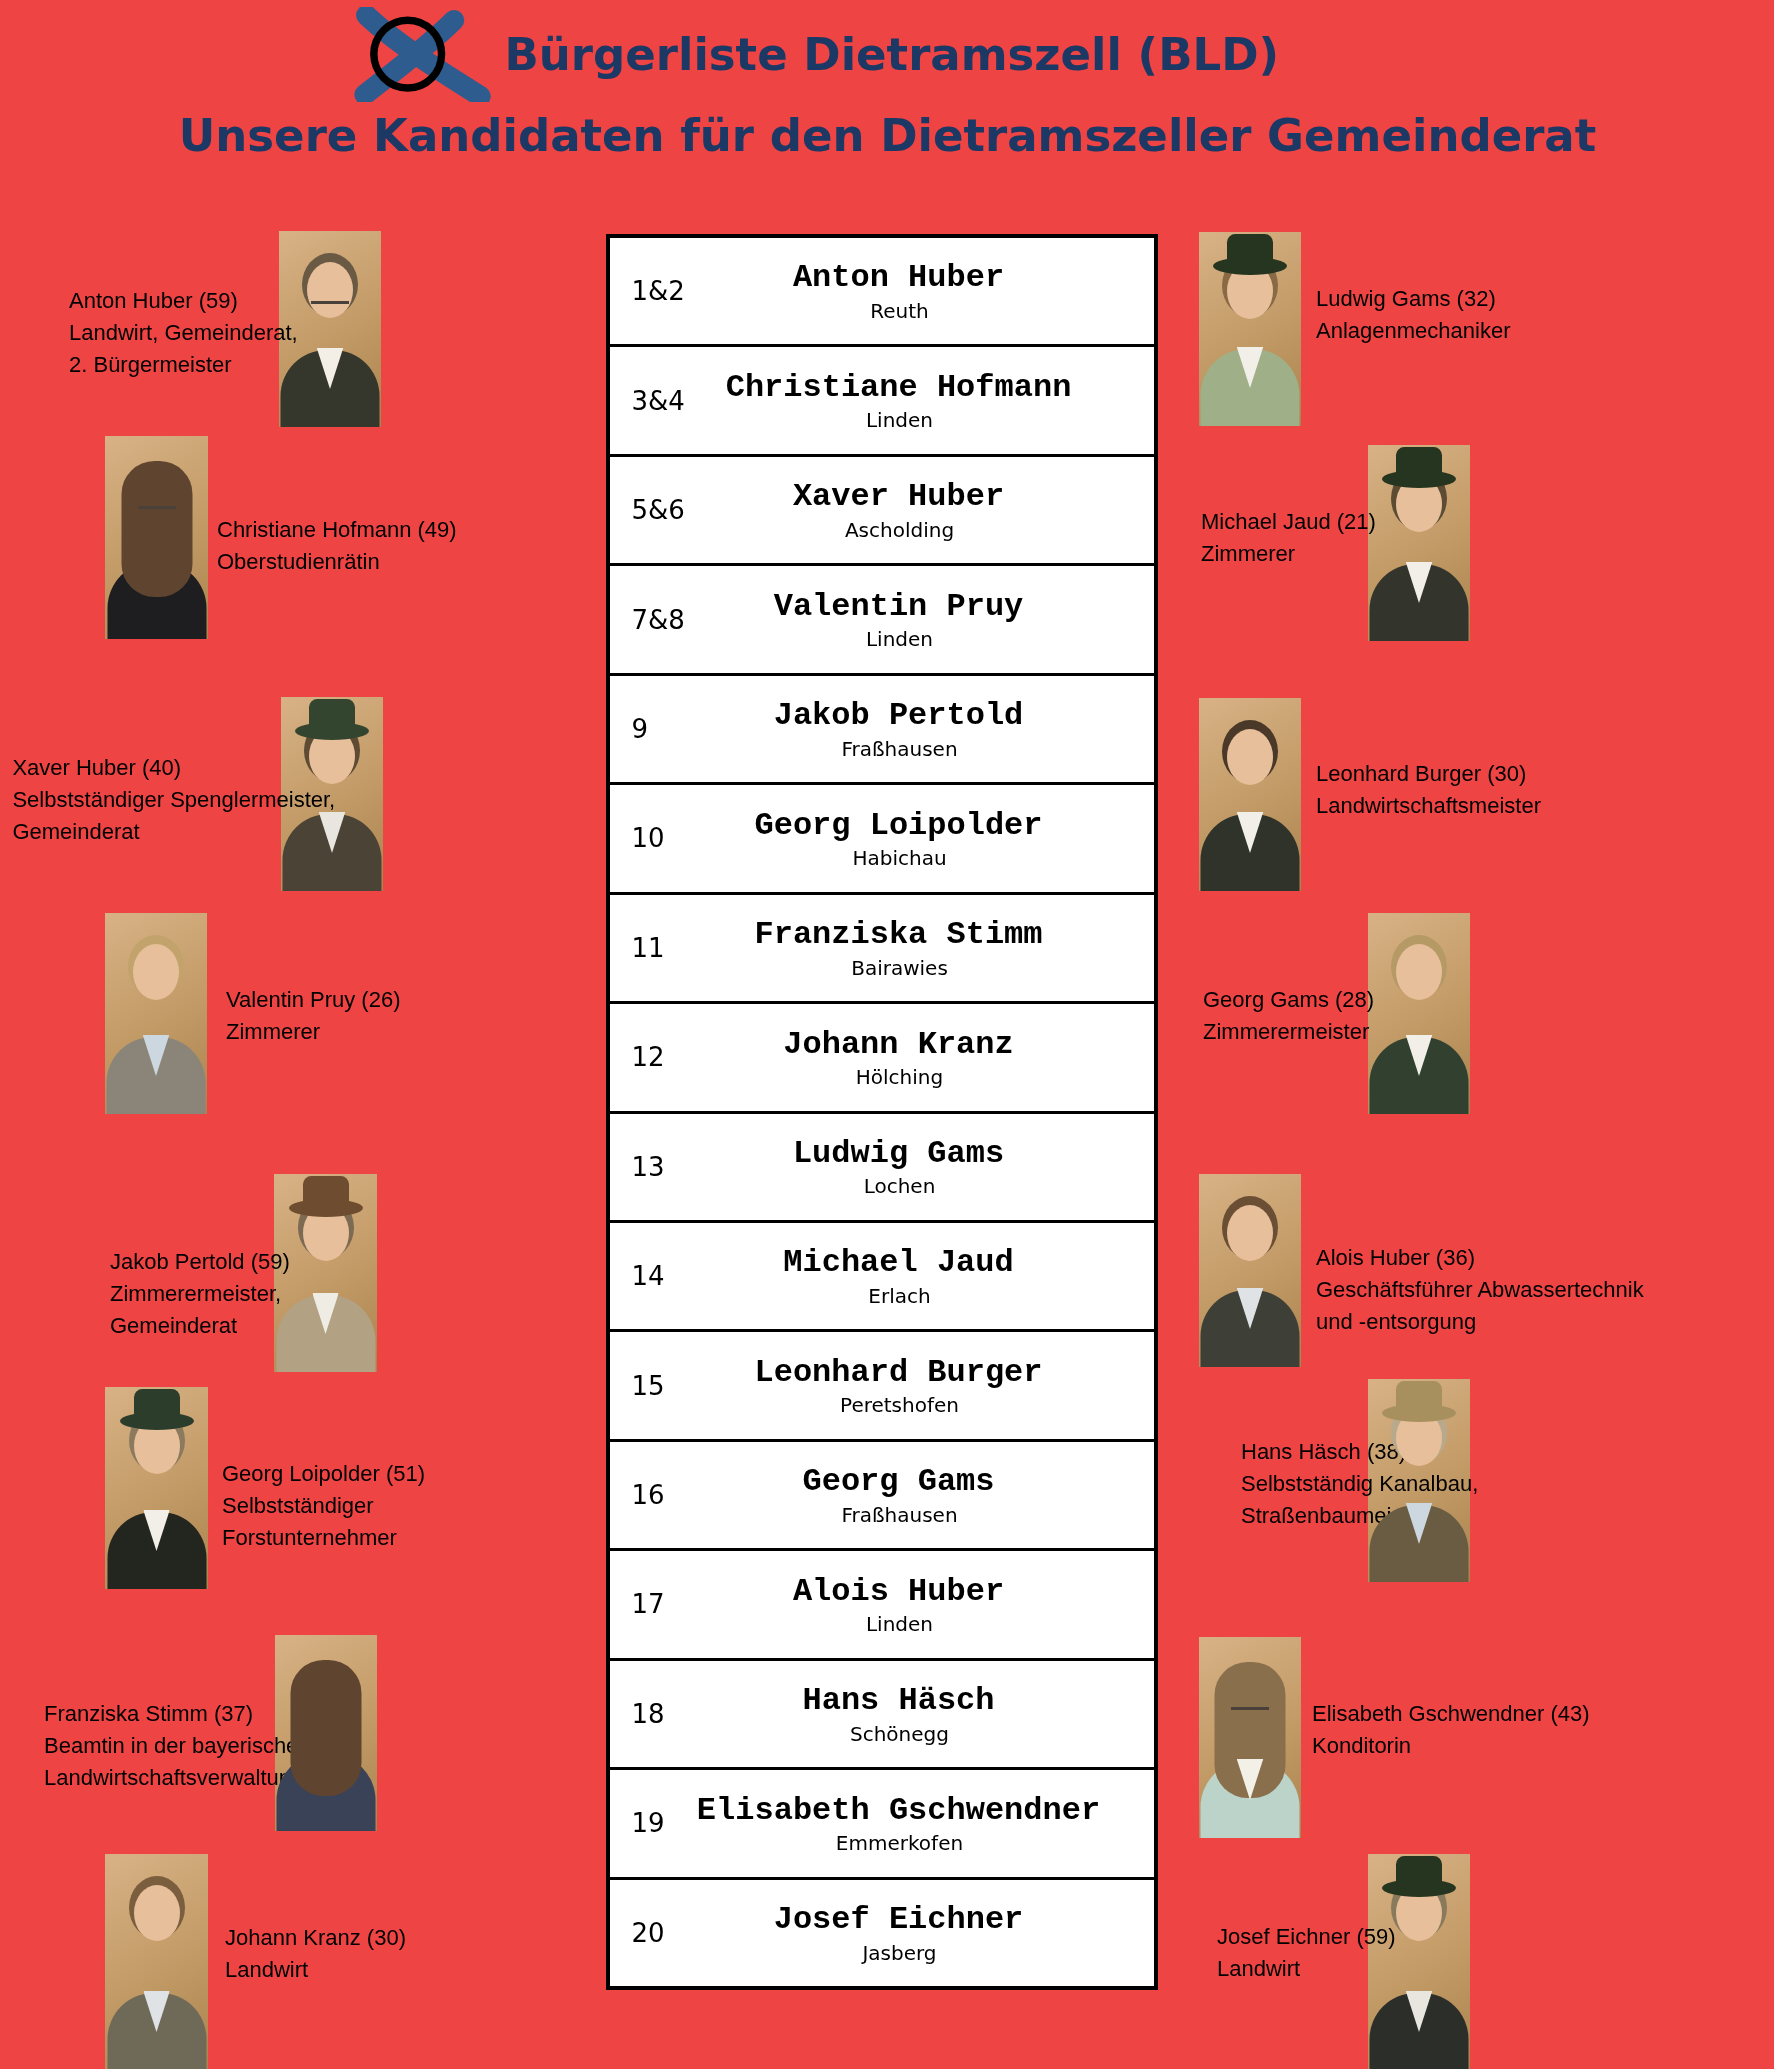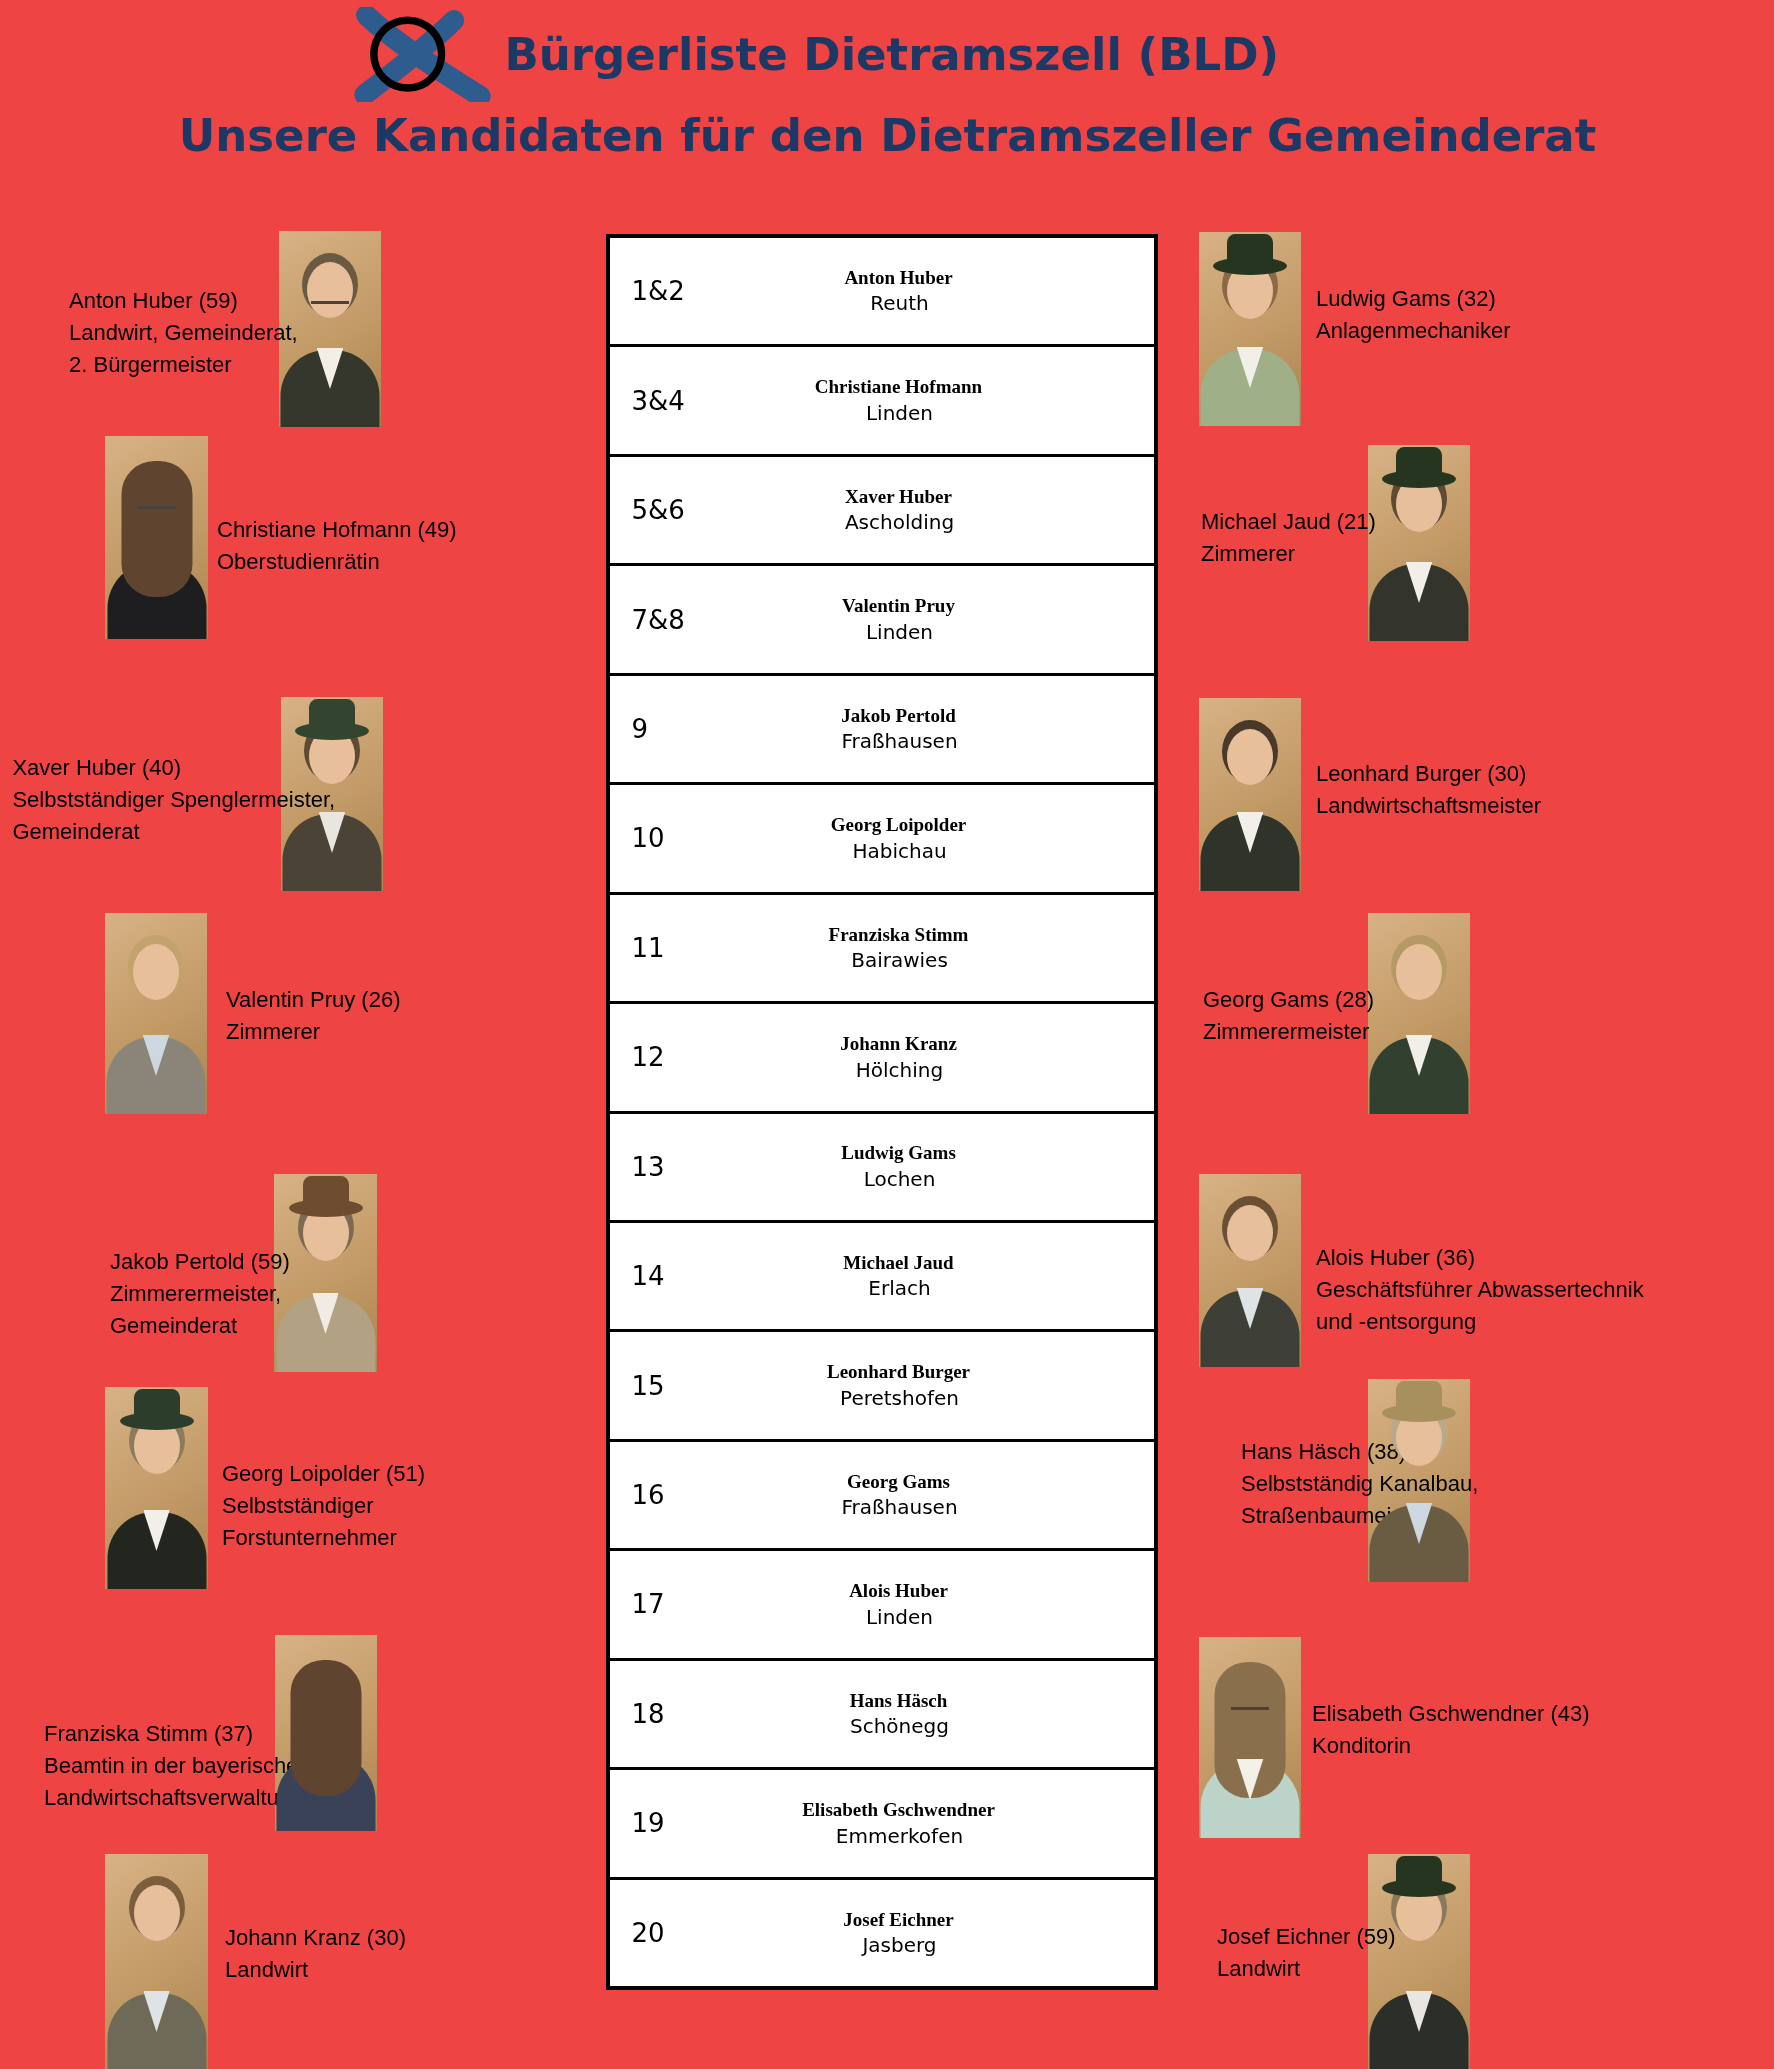--- a/index.html
+++ b/index.html
@@ -15,21 +15,21 @@
   .title1{font-size:45px;white-space:nowrap;}
   .title2{position:absolute;top:109px;left:0;width:100%;text-align:center;font-size:45px;white-space:nowrap;}
 
   
   .ctable{position:absolute;left:606px;top:234px;width:552px;height:1756px;background:#fff;
           border:4.1px solid #000;box-sizing:border-box;display:flex;flex-direction:column;}
   .trow{flex:1 1 0;position:relative;display:flex;align-items:center;border-bottom:3.3px solid #000;}
   .trow:last-child{border-bottom:none;}
   .tnum{position:absolute;left:21.5px;font-size:26px;font-family:"DejaVu Sans",sans-serif;}
   .tmain{width:100%;text-align:center;}
-  .tname{font-family:Liberation Serif, serif;font-weight:bold;font-size:19px;padding-left:33px;}
+  .tname{font-family:Liberation Mono, monospace;font-weight:bold;font-size:32px;padding-left:33px;}
   .tplace{font-family:"DejaVu Sans",sans-serif;font-size:20px;margin-top:2.5px;margin-left:35px;}
 
   
   .caption{position:absolute;font-size:22px;line-height:32px;white-space:nowrap;}
   .photo{position:absolute;overflow:hidden;background:linear-gradient(150deg,#d8b286 0%,#c29a66 55%,#ab834f 100%);}
   .photo>div{position:absolute;left:50%;transform:translateX(-50%);}
   .p-hair{top:21.5px;width:56px;height:63px;border-radius:50%;background:var(--hair,#6a5136);z-index:1;}
   .female .p-hair{top:25px;width:71px;height:136px;border-radius:33px;z-index:4;}
   .p-head{top:31px;width:46px;height:56px;border-radius:50%;background:#e7bf9a;z-index:2;}
   .p-body{bottom:-6.6px;width:99px;height:84px;border-radius:46px 46px 0 0;background:var(--jacket,#3a3c32);z-index:3;}
@@ -259,21 +259,21 @@
           <div class="cap-line">Selbstständiger</div>
           <div class="cap-line">Forstunternehmer</div>
         </div>
       </div>
       <div>
         <div class="photo female" style="left: 275px; top: 1635px; width: 102px; height: 196px; --hair: #5f4430; --jacket: #3a4258;">
           <div class="p-hair"></div>
           <div class="p-head"></div>
           <div class="p-body"></div>
         </div>
-        <div class="caption" style="left: 44px; top: 1698px; margin-top: 20px;">
+        <div class="caption" style="left: 44px; top: 1698px;">
           <div class="cap-line">Franziska Stimm (37)</div>
           <div class="cap-line">Beamtin in der bayerischen</div>
           <div class="cap-line">Landwirtschaftsverwaltung</div>
         </div>
       </div>
       <div>
         <div class="photo has-shirt" style="left: 105px; top: 1854px; width: 103px; height: 216px; --shirt: #dfe3e6; --hair: #7a5e3e; --jacket: #6f6a58;">
           <div class="p-hair"></div>
           <div class="p-head"></div>
           <div class="p-body"></div>

